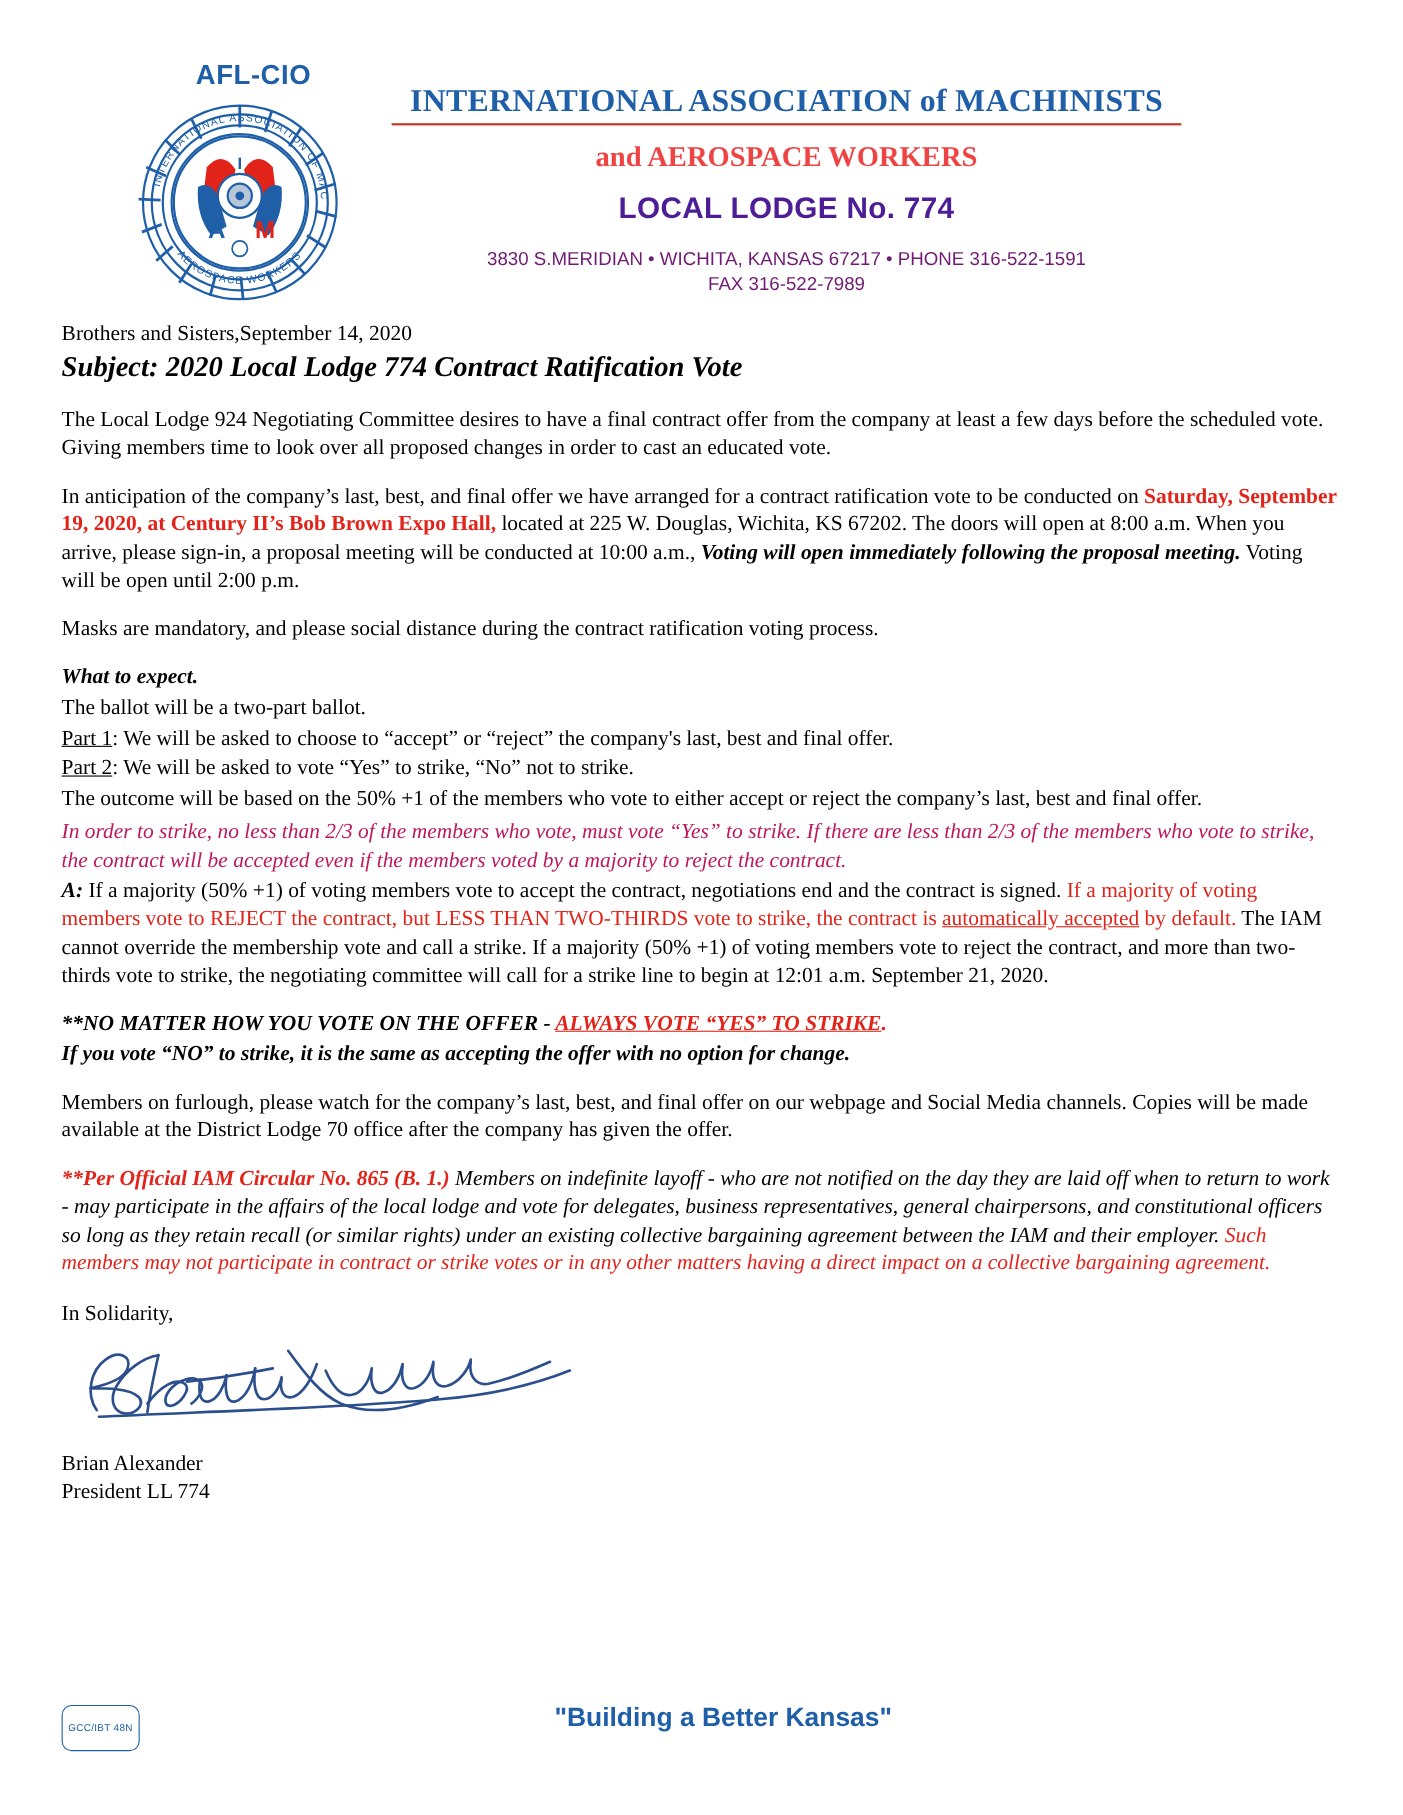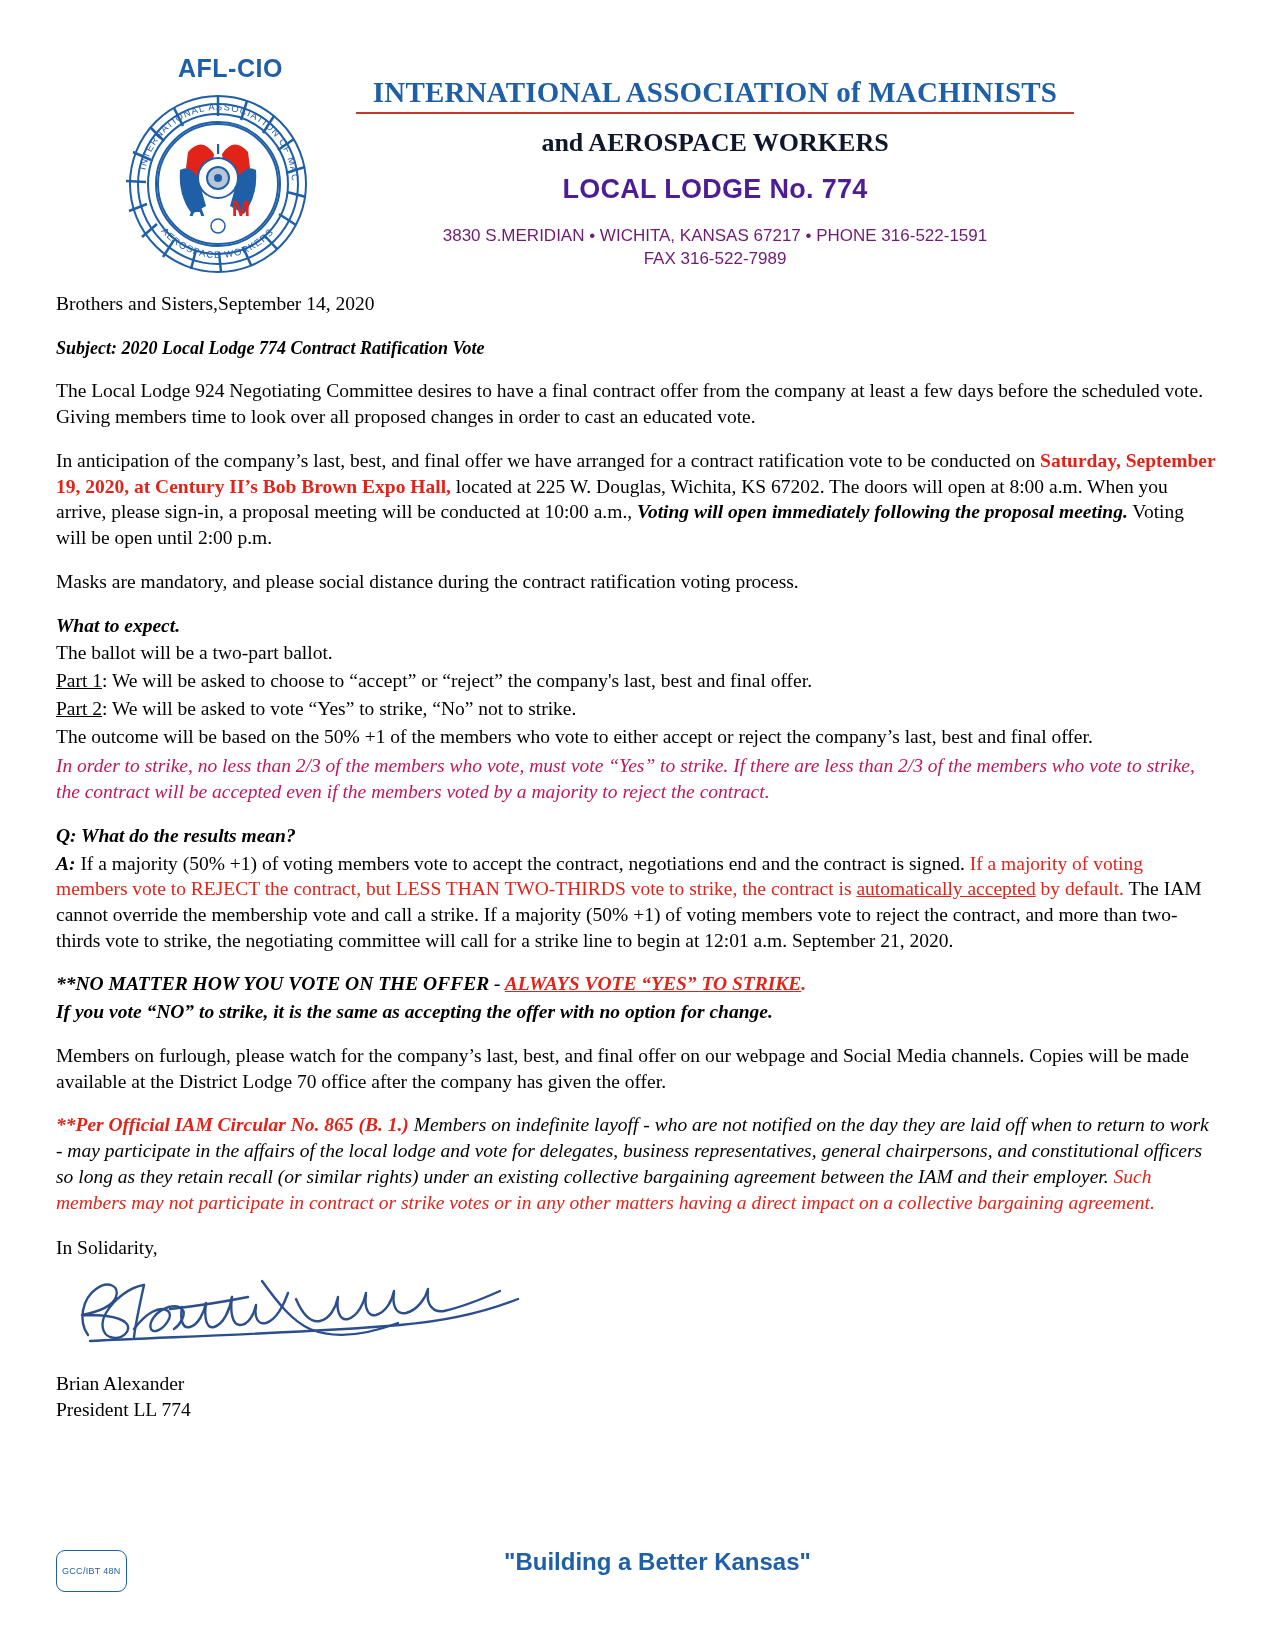--- a/index.html
+++ b/index.html
@@ -62,21 +62,21 @@
   }
   .org-rule {
     border-bottom: 2px solid #c0392b;
     width: 718px;
     margin: 3px auto 0 auto;
   }
   .org-line2 {
     font-family: "Liberation Serif", serif;
     font-weight: bold;
     font-size: 26px;
-    color: #0f172a;
+    color: #ef4444;
     margin-top: 14px;
   }
   .org-line3 {
     font-family: "Liberation Sans", sans-serif;
     font-weight: bold;
     font-size: 27px;
     color: #4c1d95;
     margin-top: 16px;
     letter-spacing: 0.3px;
   }
@@ -97,24 +97,23 @@
   }
   .salutation-row {
     display: flex;
     align-items: baseline;
     margin-top: 6px;
   }
   .salutation { font-size: 19.5px; }
   .date { font-size: 19.5px; padding-right: 62px; }
 
   .subject {
-    margin-top: 20px;
     font-weight: bold;
     font-style: italic;
-    font-size: 18px;
+    font-size: 26px;
   }
   p.para {
     margin: 18px 0 0 0;
     text-align: left;
   }
   .nomargin { margin-top: 0; }
   .red { color: #e2231a; }
   .redbold { color: #e2231a; font-weight: bold; }
   .bi { font-weight: bold; font-style: italic; }
   .i { font-style: italic; }
@@ -283,21 +282,20 @@
     <div class="line">The ballot will be a two-part ballot.</div>
     <div class="line">
       <span class="u">Part 1</span><span>: We will be asked to choose to “accept” or “reject” the company's last, best and final offer.</span>
     </div>
     <div class="line">
       <span class="u">Part 2</span><span>: We will be asked to vote “Yes” to strike, “No” not to strike.</span>
     </div>
     <div class="line">The outcome will be based on the 50% +1 of the members who vote to either accept or reject the company’s last, best and final offer.</div>
     <div class="block-red-italic">In order to strike, no less than 2/3 of the members who vote, must vote “Yes” to strike. If there are less than 2/3 of the members who vote to strike, the contract will be accepted even if the members voted by a majority to reject the contract.</div>
 
-    <div class="heading-bi">Q: What do the results mean?</div>
     <p class="para nomargin" style="margin-top:2px;">
       <span class="bi">A:</span><span> If a majority (50% +1) of voting members vote to accept the contract, negotiations end and the contract is signed.  </span><span class="red">If a majority of voting members vote to REJECT the contract, but LESS THAN TWO-THIRDS vote to strike, the contract is </span><span class="red u">automatically accepted</span><span class="red"> by default.</span><span> The IAM cannot override the membership vote and call a strike. If a majority (50% +1) of voting members vote to reject the contract, and more than two-thirds vote to strike, the negotiating committee will call for a strike line to begin at 12:01 a.m. September 21, 2020.</span>
     </p>
 
     <div class="heading-bi">
       <span>**NO MATTER HOW YOU VOTE ON THE OFFER - </span><span class="ul-red">ALWAYS VOTE “YES” TO STRIKE</span><span class="red">.</span>
     </div>
     <div class="bi line">If you vote “NO” to strike, it is the same as accepting the offer with no option for change.</div>
 
     <p class="para">Members on furlough, please watch for the company’s last, best, and final offer on our webpage and Social Media channels. Copies will be made available at the District Lodge 70 office after the company has given the offer.</p>

